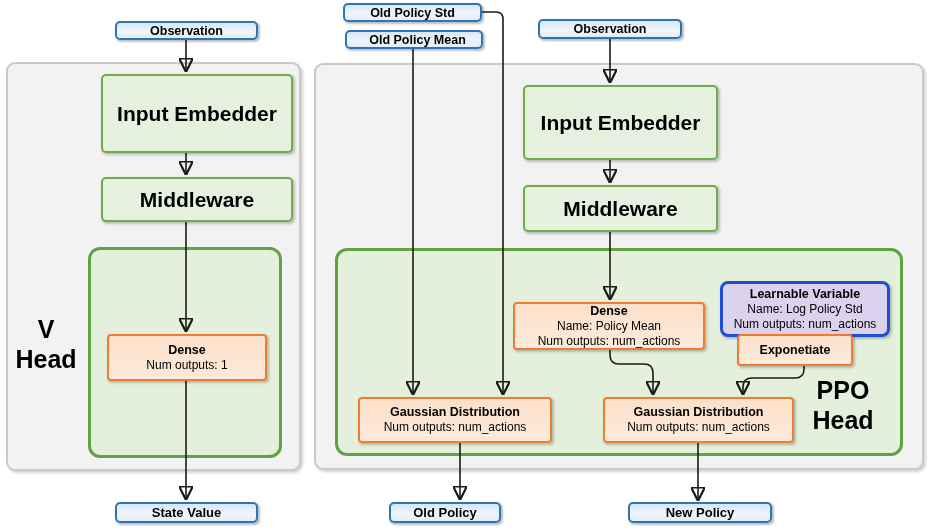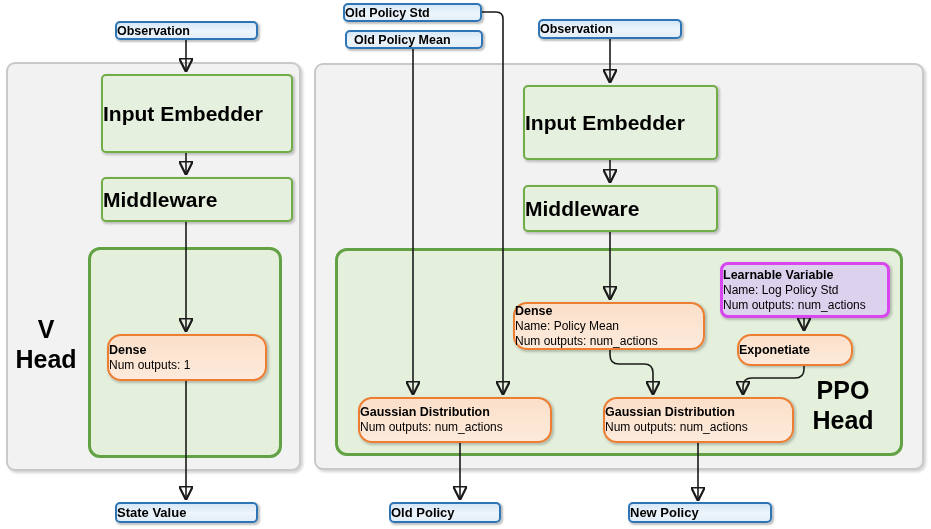--- a/index.html
+++ b/index.html
@@ -11,42 +11,43 @@
   
   .panel-gray{
     background:#f2f2f2;border:2px solid #c9c9c9;border-radius:9px;
     box-shadow:2px 2px 3px rgba(0,0,0,0.18);z-index:1;
   }
   
   .panel-green{
     background:#e4f0dc;border:3px solid #62a245;border-radius:12px;z-index:2;
   }
   .node{
-    display:flex;flex-direction:column;align-items:flex-start;justify-content:center;
+    display:flex;flex-direction:column;align-items:center;justify-content:center;
     text-align:center;z-index:10;
   }
   .node-blue{
     background:linear-gradient(180deg,#d7e7f6 0%,#edf5fc 55%,#e3eef9 100%);
     border:2.5px solid #2e75b6;border-radius:5px;
     box-shadow:1.5px 1.5px 2px rgba(0,0,0,0.25);
     font-weight:bold;font-size:12.5px;
   }
   .node-green{
     background:#e6f0de;border:2.5px solid #70ad47;border-radius:5px;
     box-shadow:1.5px 1.5px 2.5px rgba(0,0,0,0.22);
     font-weight:bold;font-size:21px;margin-left:11px;
   }
   .node-orange{
     background:linear-gradient(180deg,#fbe0ca 0%,#fdeadb 100%);
-    border:2.5px solid #ed7d31;border-radius:14px;
+    border:2.5px solid #ed7d31;border-radius:4px;
     box-shadow:1.5px 1.5px 2.5px rgba(0,0,0,0.22);
   }
   .node-purple{
-    background:#dcd2ee;border:3px solid #d946ef;border-radius:8px;
+    background:#dcd2ee;border:3px solid #1d4ed8;border-radius:8px;
     box-shadow:1.5px 1.5px 2.5px rgba(0,0,0,0.22);
+    margin-top:19px;
   }
   .t{font-weight:bold;font-size:12.5px;line-height:15px;}
   .s{font-weight:normal;font-size:12px;line-height:15px;}
   .head-label{
     position:absolute;z-index:3;font-weight:bold;font-size:25px;line-height:30px;
     text-align:center;color:#000;
   }
   .edges{position:absolute;left:0;top:0;width:931px;height:529px;z-index:5;pointer-events:none;}
   .edges path{fill:none;stroke:#1a1a1a;stroke-width:1.6px;}
 </style>

